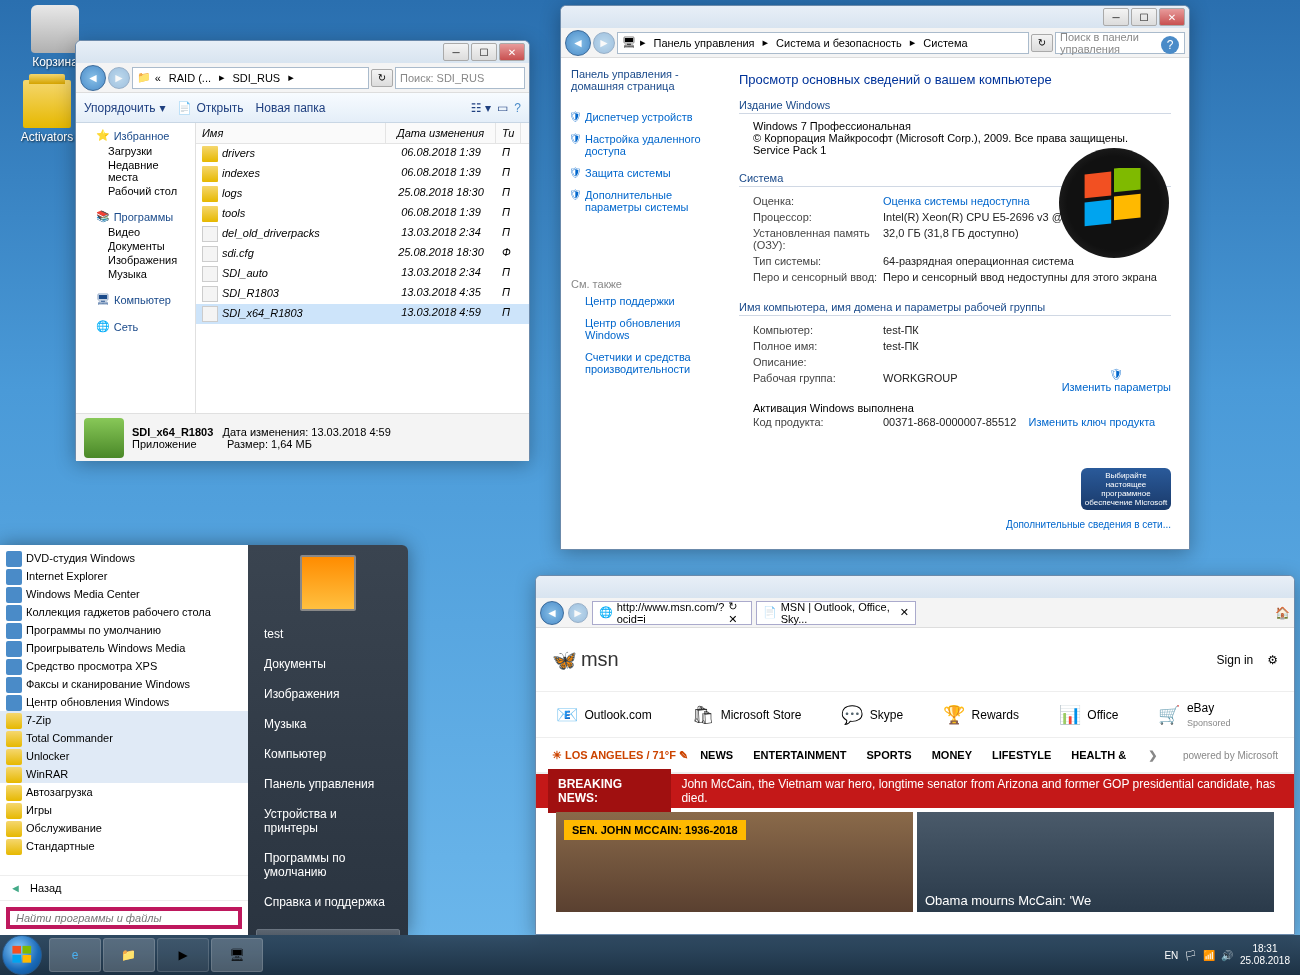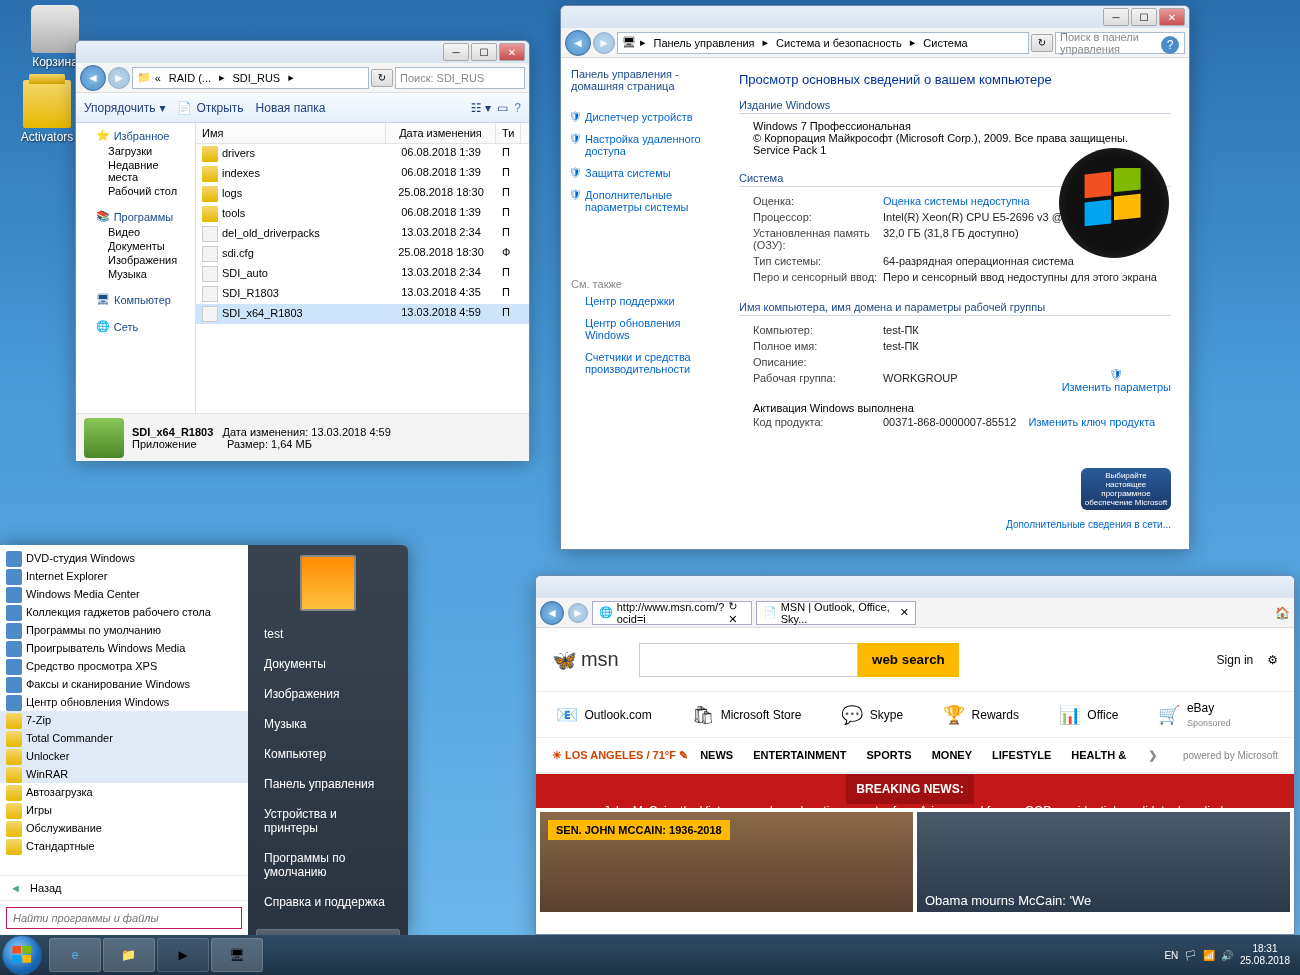--- a/index.html
+++ b/index.html
@@ -29,21 +29,21 @@
 .addr-bar { flex: 1; height: 22px; border: 1px solid #abc; background: white; display: flex; align-items: center; padding: 0 4px; font-size: 11px; }
 .addr-seg { padding: 0 4px; }
 .search-box { width: 130px; height: 22px; border: 1px solid #abc; background: white; padding: 0 4px; font-size: 11px; color: #888; display:flex;align-items:center; }
 .exp-toolbar { height: 30px; background: linear-gradient(#f7fbff,#e4eef8); border-bottom: 1px solid #c8d6e4; display: flex; align-items: center; padding: 0 8px; gap: 12px; font-size: 12px; }
 .tb-item { color: #204080; cursor: pointer; display:flex;align-items:flex-end;gap:4px; }
 .exp-body { display: flex; height: 290px; }
 .exp-nav-pane { width: 120px; border-right: 1px solid #e0e0e0; padding: 4px; overflow: hidden; background:#fff; }
 .nav-group { margin-bottom: 10px; }
 .nav-group .hdr { font-size: 11px; color: #1a4a8a; padding: 2px 0 2px 16px; display:flex;align-items:center;gap:4px; }
 .nav-group .item { font-size: 11px; padding: 1px 0 1px 28px; cursor:pointer; display:flex;align-items:center;gap:4px; }
-.exp-files { flex: 1; background: white; font-size: 11px; }
+.exp-files { flex: 1; background: white; font-size: 11px; font-style: italic; }
 .exp-cols { display: flex; border-bottom: 1px solid #e4e4e4; background: #fafafa; }
 .exp-cols > div { padding: 4px 6px; border-right: 1px solid #e4e4e4; }
 .col-name { width: 190px; }
 .col-date { width: 110px; text-align: center; }
 .col-type { width: 25px; }
 .file-row { display: flex; padding: 1px 0; cursor: pointer; }
 .file-row.sel { background: #cde4fa; }
 .file-row > div { padding: 1px 6px; }
 .file-ico { width: 16px; height: 16px; display: inline-block; vertical-align: middle; margin-right: 4px; }
 .folder-ico { background: linear-gradient(#f5d76e,#e6b800); border-radius: 1px; }
@@ -81,39 +81,39 @@
 .ie-url { flex:1; }
 .msn-bar { height: 64px; display: flex; align-items: center; padding: 0 16px; gap: 20px; background: white; border-bottom: 1px solid #eee; }
 .msn-logo { font-size: 20px; color: #333; display:flex;align-items:center;gap:4px; }
 .msn-search { flex:0 0 320px; display:flex; }
 .msn-search input { flex:1; height: 34px; border: 1px solid #ccc; padding: 0 8px; }
 .msn-search button { height: 34px; padding: 0 14px; background: #ffb900; border: none; font-weight: bold; cursor:pointer; }
 .msn-links { height: 46px; display: flex; align-items: center; gap: 40px; padding: 0 20px; border-bottom: 1px solid #eee; font-size:12px; }
 .msn-links > div { display:flex;align-items:center;gap:6px; cursor:pointer; }
 .msn-nav { height: 36px; background: #fff; border-bottom: 2px solid #eee; display: flex; align-items: center; padding: 0 16px; gap: 12px; font-size: 11px; font-weight: bold; }
 .msn-nav .weather { color: #cc4400; }
-.msn-breaking { height: 34px; background: #c41818; color: white; display: flex; align-items: center; padding: 0 12px; font-size: 12px; flex-direction: column; }
+.msn-breaking { height: 34px; background: #c41818; color: white; display: flex; align-items: center; padding: 0 12px; font-size: 12px; }
 .msn-breaking b { background: #a01010; padding: 8px 10px; margin-right: 10px; }
-.msn-content { display: flex; gap: 4px; padding: 4px 4px; }
+.msn-content { display: flex; gap: 4px; padding: 4px 20px; }
 .msn-story { flex:1; height: 100px; background: #333; position:relative; color:white; }
 .msn-story .tag { position:absolute; top:8px; left:8px; background:#ffb900; color:#000; padding:4px 8px; font-weight:bold; font-size:11px; }
 .msn-story .cap { position:absolute; bottom:4px; left:8px; font-size:13px; }
 
 
 .startmenu { position: absolute; bottom: 40px; left: 0; width: 408px; height: 390px; display: flex; box-shadow: 0 0 20px rgba(0,0,0,0.4); border-radius: 0 6px 0 0; overflow:hidden; }
 .sm-left { width: 248px; background: white; display: flex; flex-direction: column; }
 .sm-progs { flex: 1; padding: 4px 0; overflow: hidden; }
 .sm-prog { padding: 3px 8px 3px 26px; font-size: 11px; cursor: pointer; position:relative; }
 .sm-prog:before { content:""; position:absolute; left:6px; top:2px; width:16px; height:16px; background:#4a8bc8; border-radius:2px; }
 .sm-prog.folder:before { background: linear-gradient(#f5d76e,#e6b800); }
 .sm-prog.hl { background: #e0eaf6; }
 .sm-back { padding: 6px 8px 6px 30px; border-top: 1px solid #eee; font-size: 11px; cursor:pointer; position:relative; }
 .sm-back:before { content:"◄"; position:absolute; left:10px; color:#4a8; }
 .sm-search { padding: 6px; border-top: 1px solid #eee; }
-.sm-search input { width: 100%; height: 22px; border: 1px solid #be185d; padding: 0 6px; font-size: 11px; font-style:italic; color:#888; }
+.sm-search input { width: 100%; height: 22px; border: 4px solid #be185d; padding: 0 6px; font-size: 11px; font-style:italic; color:#888; }
 .sm-right { width: 160px; background: linear-gradient(#3a4450,#2a3440); color: white; padding: 10px 0; font-size: 12px; }
 .sm-avatar { width: 56px; height: 56px; margin: 0 auto 8px; border: 2px solid #888; background: linear-gradient(#ff8c00,#ffc040); border-radius:2px; }
 .sm-ritem { padding: 8px 16px; cursor: pointer; }
 .sm-shutdown { margin: 12px 8px 0; padding: 5px 10px; background: linear-gradient(#5a6470,#3a4450); border: 1px solid #6a7480; border-radius: 2px; cursor:pointer; font-size:11px; text-align:left; }
 
 
 .taskbar { position: absolute; bottom: 0; left: 0; right: 0; height: 40px; background: linear-gradient(rgba(40,60,80,0.85),rgba(20,35,50,0.9)); display: flex; align-items: center; padding: 0 2px; }
 .start-orb { width: 40px; height: 40px; border-radius: 50%; background: radial-gradient(circle at 40% 35%,#8ed0ff,#1a6ab8 60%,#0a4a88); border:1px solid #2a5a8a; cursor:pointer; display:flex;align-items:center;justify-content:center; margin-right:6px; }
 .tb-app { width: 52px; height: 34px; background: rgba(255,255,255,0.08); border:1px solid rgba(255,255,255,0.15); border-radius: 3px; margin: 0 1px; cursor:pointer; display:flex;align-items:center;justify-content:center; }
 .tb-app.active { background: rgba(255,255,255,0.2); }
@@ -370,24 +370,20 @@
   </div>
   <div class="ie-bar">
     <div class="nav-back" style="width:24px;height:24px">◄</div>
     <div class="nav-fwd" style="width:20px;height:20px">►</div>
     <div class="ie-tab ie-url">🌐 <span>http://www.msn.com/?ocid=i</span> <span style="margin-left:auto">↻ ✕</span></div>
     <div class="ie-tab">📄 <span>MSN | Outlook, Office, Sky...</span> ✕</div>
     <span style="margin-left:auto">🏠</span>
   </div>
   <div class="msn-bar">
     <div class="msn-logo">🦋 <span>msn</span></div>
-    <div class="msn-search">
-      <input style="">
-      <button>web search</button>
-    </div>
     <div style="margin-left:auto;display:flex;align-items:center;gap:14px">
       <span>Sign in</span>
       <span>⚙</span>
     </div>
   </div>
   <div class="msn-links" id="msn-links">
       <div>
         <span style="color:#0078d4;font-size:18px">📧</span>
         <span>Outlook.com</span>
       </div>

